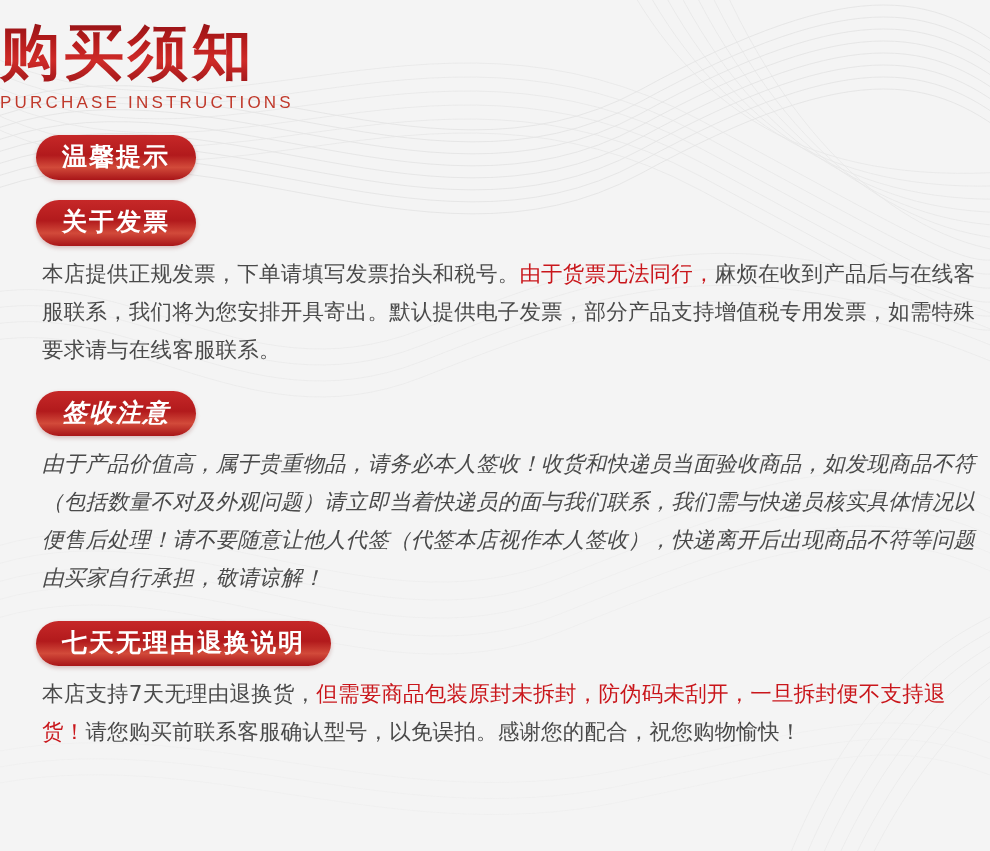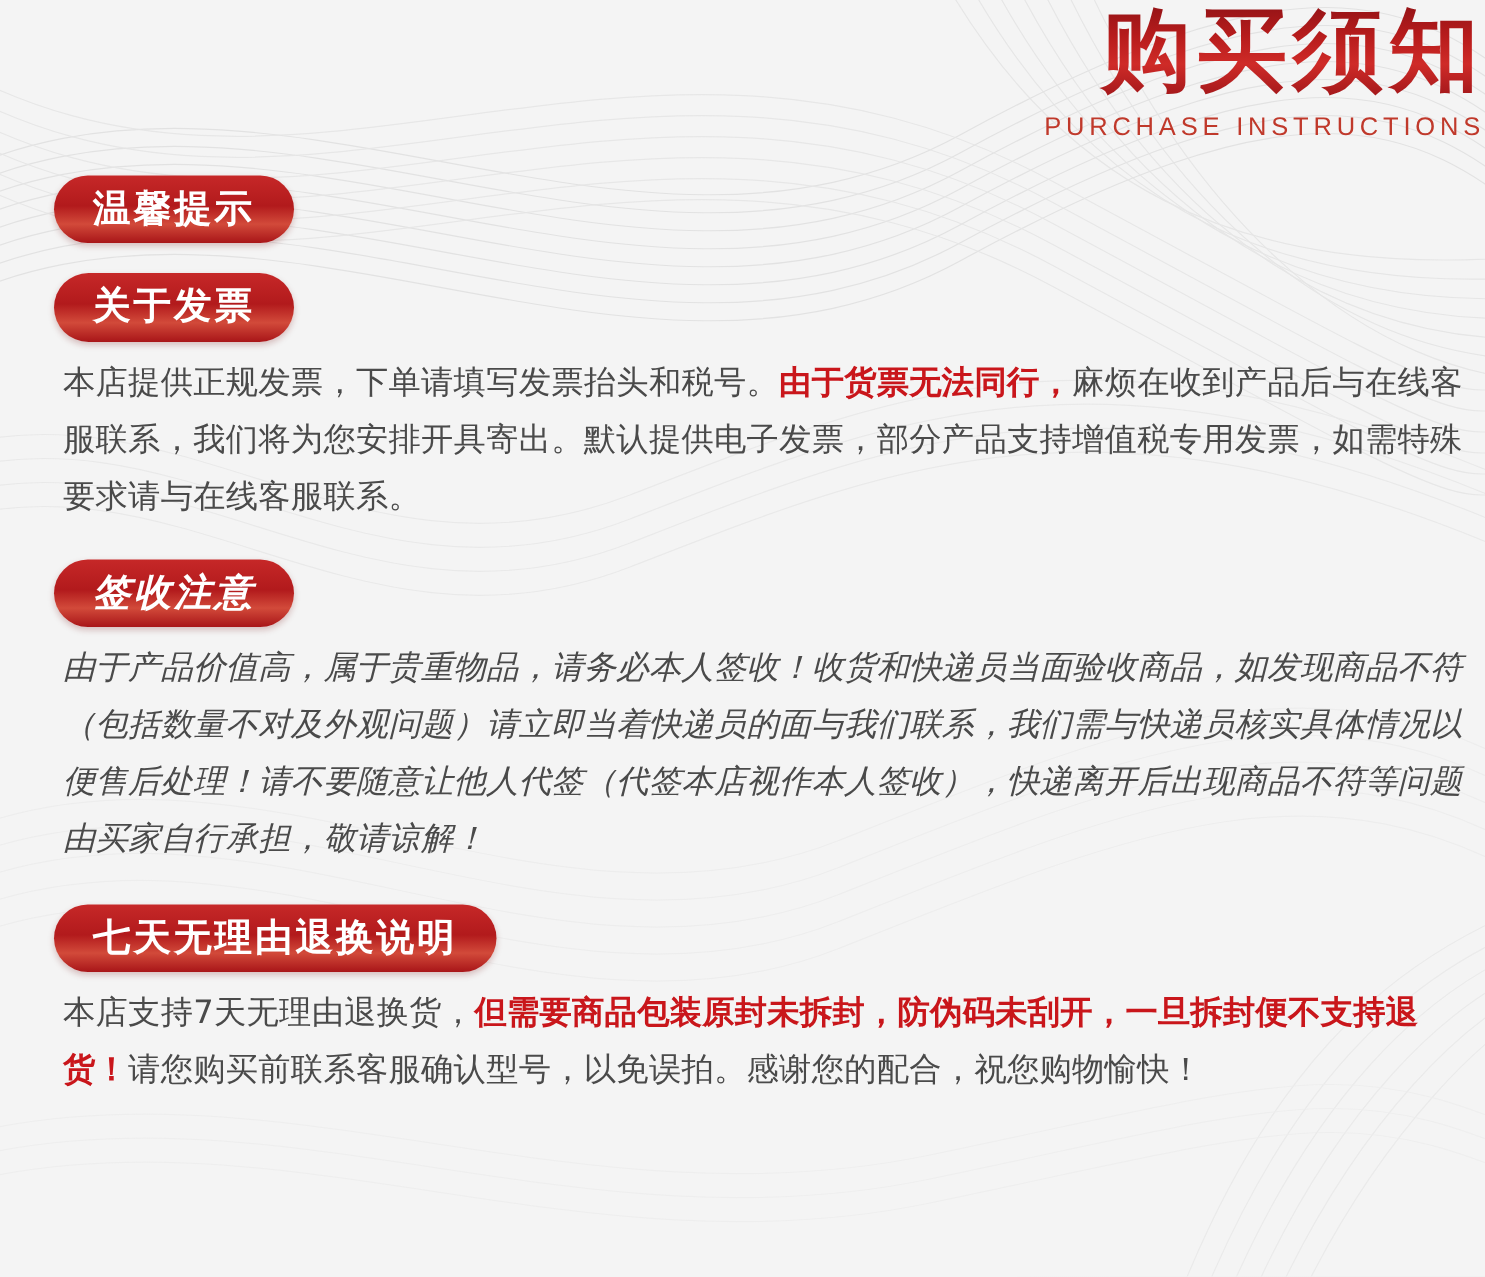--- a/index.html
+++ b/index.html
@@ -24,21 +24,22 @@
   #bg-waves {
     position: absolute;
     inset: 0;
     width: 990px;
     height: 851px;
     pointer-events: none;
   }
   
   .header {
     position: relative;
-    text-align: right;
+    text-align: left;
+    padding-top: 18px;
   }
   .title-cn {
     font-family: "DejaVu Sans", "Liberation Sans", sans-serif;
     font-size: 60px;
     font-weight: bold;
     letter-spacing: 4px;
     line-height: 1.15;
     background: linear-gradient(180deg, #8f1216 0%, #b71c1c 35%, #cf2b28 62%, #9a1418 100%);
     -webkit-background-clip: text;
     background-clip: text;
@@ -78,21 +79,21 @@
   .para {
     font-family: "DejaVu Sans", "Liberation Sans", sans-serif;
     font-size: 21.5px;
     line-height: 38px;
     color: #4a4a4a;
     margin: 9px 0 0 8px;
     letter-spacing: 0.2px;
   }
   .hl {
     color: #c9161b;
-    font-weight: bold;
+    font-weight: normal;
   }
   .sec-tip     { margin-top: 22px; }
   .sec-invoice { margin-top: 20px; }
   .sec-sign    { margin-top: 22px; font-style: italic; }
   .sec-return  { margin-top: 24px; }
   .sec-invoice .badge,
   .sec-sign .badge,
   .sec-return .badge { margin-left: 2px; text-align: right; }
   .sec-tip .badge { margin-left: 2px; }
 </style>

